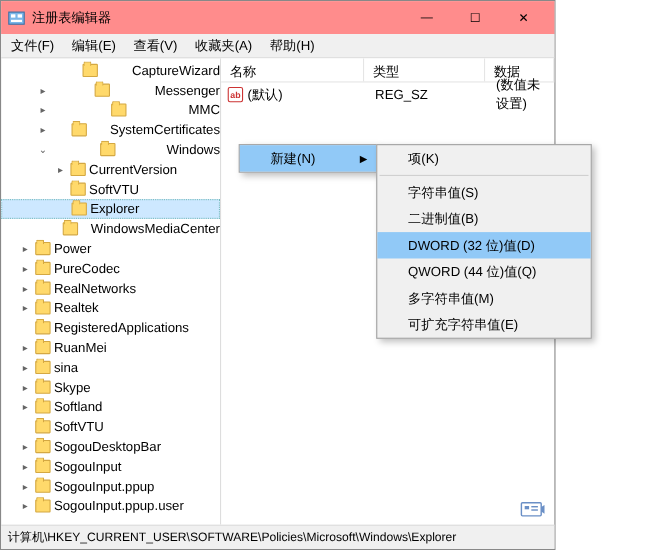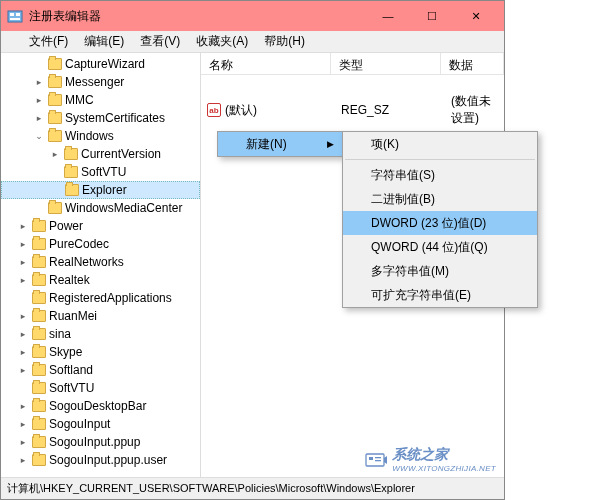--- a/index.html
+++ b/index.html
@@ -3,36 +3,36 @@
 <meta charset="utf-8">
 <style>
 * { margin: 0; padding: 0; box-sizing: border-box; font-family: "Microsoft YaHei", "Segoe UI", sans-serif; }
 body { width: 600px; height: 500px; overflow: hidden; background: #fff; position: relative; }
 .window { width: 505px; height: 500px; border: 1px solid #888; display: flex; flex-direction: column; position: relative; }
 .titlebar { height: 30px; background: #ff8c8c; display: flex; align-items: center; padding: 0 6px; }
 .title-icon { width: 16px; height: 16px; margin-right: 6px; }
 .title-text { font-size: 12px; flex: 1; }
 .win-controls { display: flex; }
 .win-btn { width: 44px; height: 30px; display: flex; align-items: center; justify-content: center; font-size: 11px; cursor: pointer; }
-.menubar { height: 22px; background: #f0f0f0; display: flex; align-items: center; padding: 0 20px; font-size: 12px; border-bottom: 1px solid #ddd; }
+.menubar { height: 22px; background: #f0f0f0; display: flex; align-items: center; padding: 0 1px; font-size: 12px; border-bottom: 1px solid #ddd; }
 .menu-item { padding: 2px 8px; cursor: pointer; }
 .content { flex: 1; display: flex; overflow: hidden; }
 .tree-panel { width: 200px; border-right: 1px solid #ddd; overflow-y: auto; overflow-x: hidden; font-size: 12px; padding: 2px 0; position: relative; }
 .tree-item { display: flex; align-items: center; height: 18px; padding-left: 4px; white-space: nowrap; cursor: pointer; }
 .tree-item.selected { background: #cde8ff; border: 1px dotted #7bb; }
 .exp { width: 12px; display: inline-flex; justify-content: center; color: #666; font-size: 9px; }
 .folder-icon { width: 14px; height: 12px; background: #ffd96b; border: 1px solid #d4a842; border-radius: 1px; margin: 0 3px; display: inline-block; position: relative; }
 .folder-icon::before { content: ''; position: absolute; top: -3px; left: 0; width: 5px; height: 3px; background: #ffd96b; border: 1px solid #d4a842; border-bottom: none; border-radius: 1px 1px 0 0;}
 .tree-label { }
-.ind1 { padding-left: 16px; } .ind2 { padding-left: 32px; } .ind3 { padding-left: 48px; }
+.ind1 { padding-left: 16px; } .ind2 { padding-left: 32px; justify-content: space-between; } .ind3 { padding-left: 48px; }
 .list-panel { flex: 1; display: flex; flex-direction: column; position: relative; }
 .list-header { height: 22px; display: flex; background: #fff; border-bottom: 1px solid #e5e5e5; font-size: 12px; }
 .col { padding: 4px 8px; border-right: 1px solid #e5e5e5; }
 .col-name { width: 130px; } .col-type { width: 110px; } .col-data { flex: 1; }
-.list-body { flex: 1; font-size: 12px; padding: 2px; margin-top: 24px; }
+.list-body { flex: 1; font-size: 12px; padding: 2px; }
 .row { display: flex; height: 18px; align-items: center; }
 .cell-name { width: 130px; display: flex; align-items: center; padding-left: 4px; }
 .cell-type { width: 110px; padding-left: 8px; }
 .cell-data { flex: 1; padding-left: 8px; }
 .reg-icon { width: 14px; height: 14px; background: #fff; border: 1px solid #c33; border-radius: 2px; display: inline-flex; align-items: center; justify-content: center; font-size: 8px; color: #c33; margin-right: 4px; font-weight: bold; }
 .statusbar { height: 22px; border-top: 1px solid #ddd; font-size: 11px; display: flex; align-items: center; padding: 0 6px; background: #f0f0f0; }
 .context-menu { position: absolute; background: #f0f0f0; border: 1px solid #a0a0a0; box-shadow: 3px 3px 6px rgba(0,0,0,0.25); font-size: 12px; z-index: 10; }
 .ctx-item { height: 24px; display: flex; align-items: center; padding: 0 30px 0 28px; cursor: pointer; position: relative; white-space: nowrap; }
 .ctx-item.highlight { background: #91c9f7; }
 .ctx-item .arrow { position: absolute; right: 8px; font-size: 9px; }
@@ -224,40 +224,36 @@
         <span>项(K)</span>
       </div>
     <div class="ctx-sep"></div>
     <div class="ctx-item">
         <span>字符串值(S)</span>
       </div>
     <div class="ctx-item">
         <span>二进制值(B)</span>
       </div>
     <div class="ctx-item highlight">
-        <span>DWORD (23 位)值(D)</span>
+        <span>DWORD (32 位)值(D)</span>
       </div>
     <div class="ctx-item">
         <span>QWORD (44 位)值(Q)</span>
       </div>
     <div class="ctx-item">
         <span>多字符串值(M)</span>
       </div>
     <div class="ctx-item">
         <span>可扩充字符串值(E)</span>
       </div>
   </div>
 
   <div class="watermark">
     <svg class="wm-icon" viewBox="0 0 24 20">
         <rect x="2" y="4" width="18" height="12" rx="1" fill="none" stroke="#6a8fc6" stroke-width="1.3"></rect>
         <rect x="5" y="7" width="4" height="3" fill="#6a8fc6"></rect>
         <rect x="11" y="7" width="6" height="1.3" fill="#6a8fc6"></rect>
         <rect x="11" y="10" width="6" height="1.3" fill="#6a8fc6"></rect>
         <path d="M20 8 L23 6 L23 14 L20 12" fill="#6a8fc6"></path>
       </svg>
-    <div>
-      <div style="font-size:14px;font-weight:bold">系统之家</div>
-      <div style="font-size:8px;letter-spacing:0.3px">WWW.XITONGZHIJIA.NET</div>
-    </div>
   </div>
 
 </div>
 
 </body></html>

